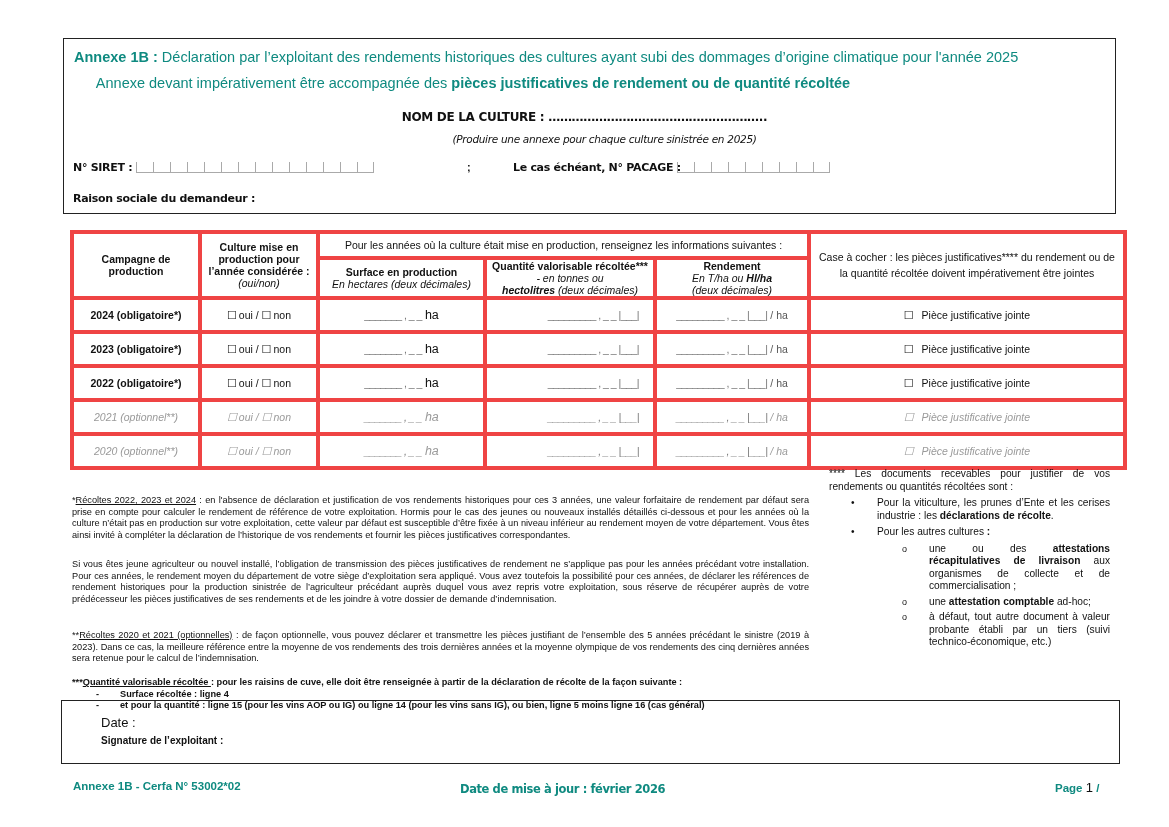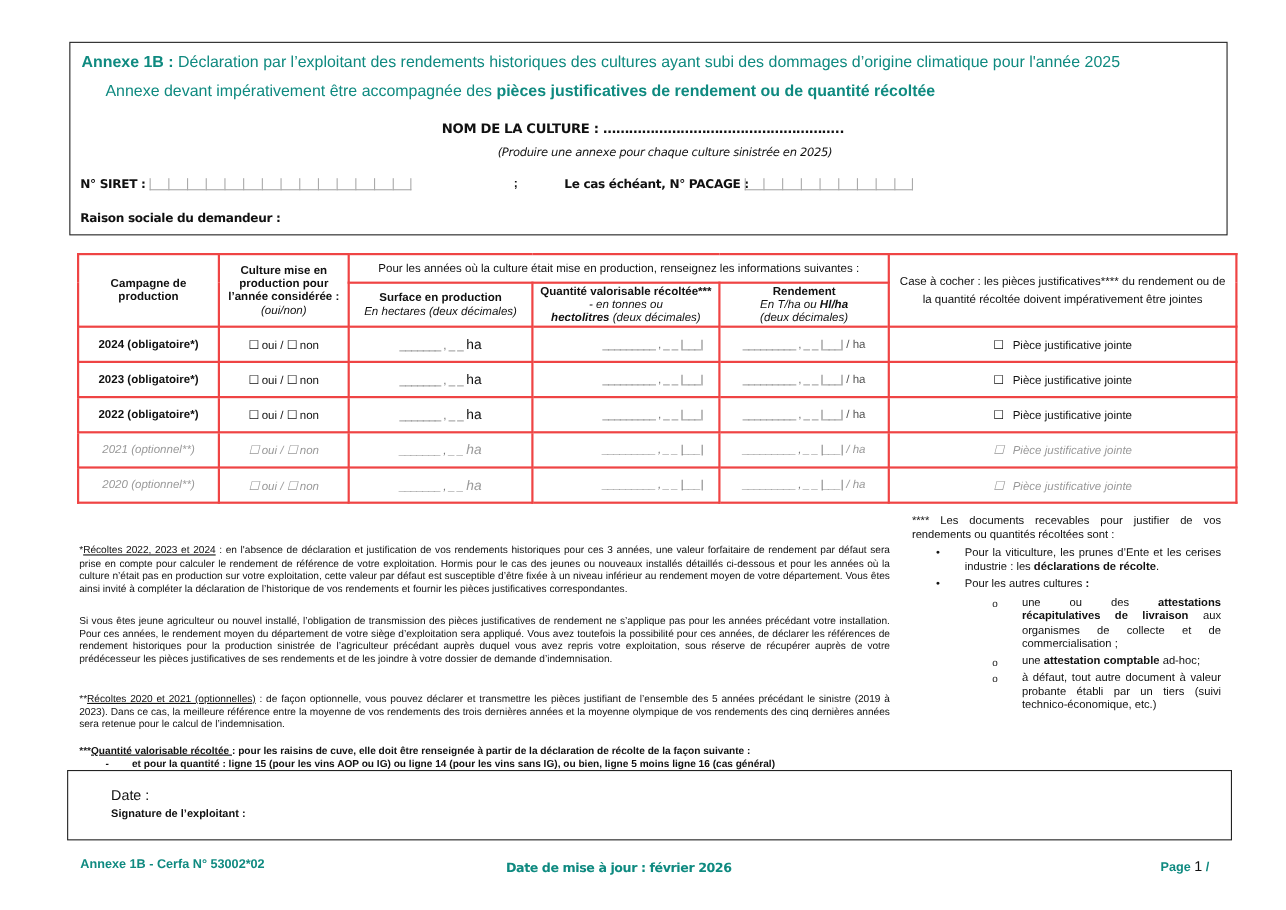--- a/index.html
+++ b/index.html
@@ -19,21 +19,21 @@
   .boxes span { width: 17px; height: 11px; border-left: 1px solid #aaa; border-bottom: 1px solid #aaa; box-sizing: border-box; }
   .boxes span:last-child { border-right: 1px solid #aaa; }
   #siret-boxes { left: 136px; top: 162px; }
   #separator { left: 467px; top: 161px; font-size: 11px; font-weight: bold; }
   #pacage-label { left: 513px; top: 161px; font-size: 11px; font-weight: bold; font-family: "DejaVu Sans", sans-serif; letter-spacing: -0.3px; }
   #pacage-boxes { left: 677px; top: 162px; }
   #raison-label { left: 73px; top: 192px; font-size: 11px; font-weight: bold; font-family: "DejaVu Sans", sans-serif; letter-spacing: -0.3px; }
 
   
   #yield-table { left: 70px; top: 230px; border-collapse: collapse; font-size: 10.5px; }
-  #yield-table td, #yield-table th { border: 2px solid #ef4444; text-align: center; vertical-align: middle; padding: 0 4px; font-weight: normal; }
+  #yield-table td, #yield-table th { border: 4px solid #ef4444; text-align: center; vertical-align: middle; padding: 0 4px; font-weight: normal; }
   #yield-table th b { font-weight: bold; }
   #yield-table .hdr-top { height: 26px; }
   #yield-table .hdr-sub { height: 40px; }
   #yield-table tr.row td { height: 30px; }
   #yield-table tr.opt td { color: #9a9a9a; font-style: italic; }
   .year-bold { font-weight: bold; }
   .blank { color: #777; letter-spacing: -0.5px; }
   .ha { font-size: 12.5px; color: #111; }
   tr.opt .ha { color: #9a9a9a; }
   .ha-small { color: #555; }
@@ -186,20 +186,21 @@
       </tr>
     </tbody>
 </table>
 
 <div id="note-star1" class="abs note">*<span class="u">Récoltes 2022, 2023 et 2024</span><span> : en l'absence de déclaration et justification de vos rendements historiques pour ces 3 années, une valeur forfaitaire de rendement par défaut sera prise en compte pour calculer le rendement de référence de votre exploitation. Hormis pour le cas des jeunes ou nouveaux installés détaillés ci-dessous et pour les années où la culture n’était pas en production sur votre exploitation, cette valeur par défaut est susceptible d’être fixée à un niveau inférieur au rendement moyen de votre département. Vous êtes ainsi invité à compléter la déclaration de l’historique de vos rendements et fournir les pièces justificatives correspondantes.</span></div>
 <div id="note-young" class="abs note">Si vous êtes jeune agriculteur ou nouvel installé, l’obligation de transmission des pièces justificatives de rendement ne s’applique pas pour les années précédant votre installation. Pour ces années, le rendement moyen du département de votre siège d’exploitation sera appliqué. Vous avez toutefois la possibilité pour ces années, de déclarer les références de rendement historiques pour la production sinistrée de l’agriculteur précédant auprès duquel vous avez repris votre exploitation, sous réserve de récupérer auprès de votre prédécesseur les pièces justificatives de ses rendements et de les joindre à votre dossier de demande d’indemnisation.</div>
 <div id="note-star2" class="abs note">**<span class="u">Récoltes 2020 et 2021 (optionnelles)</span><span> : de façon optionnelle, vous pouvez déclarer et transmettre les pièces justifiant de l’ensemble des 5 années précédant le sinistre (2019 à 2023). Dans ce cas, la meilleure référence entre la moyenne de vos rendements des trois dernières années et la moyenne olympique de vos rendements des cinq dernières années sera retenue pour le calcul de l’indemnisation.</span></div>
 <div id="note-star3" class="abs note">
   ***<span class="u">Quantité valorisable récoltée </span><span>: pour les raisins de cuve, elle doit être renseignée à partir de la déclaration de récolte de la façon suivante :</span>
   <ul class="dash-list">
+    <li>Surface récoltée : ligne 4</li>
     <li>et pour la quantité : ligne 15 (pour les vins AOP ou IG) ou ligne 14 (pour les vins sans IG), ou bien, ligne 5 moins ligne 16 (cas général)</li>
   </ul>
 </div>
 
 <div id="docs-note" class="abs">
   <span>**** Les documents recevables pour justifier de vos rendements ou quantités récoltées sont :</span>
   <ul>
     <li class="l1"><span>Pour la viticulture, les prunes d’Ente et les cerises industrie : les </span><b>déclarations de récolte</b>.</li>
     <li class="l1"><span>Pour les autres cultures </span><b>:</b>
       <ul class="sub">

